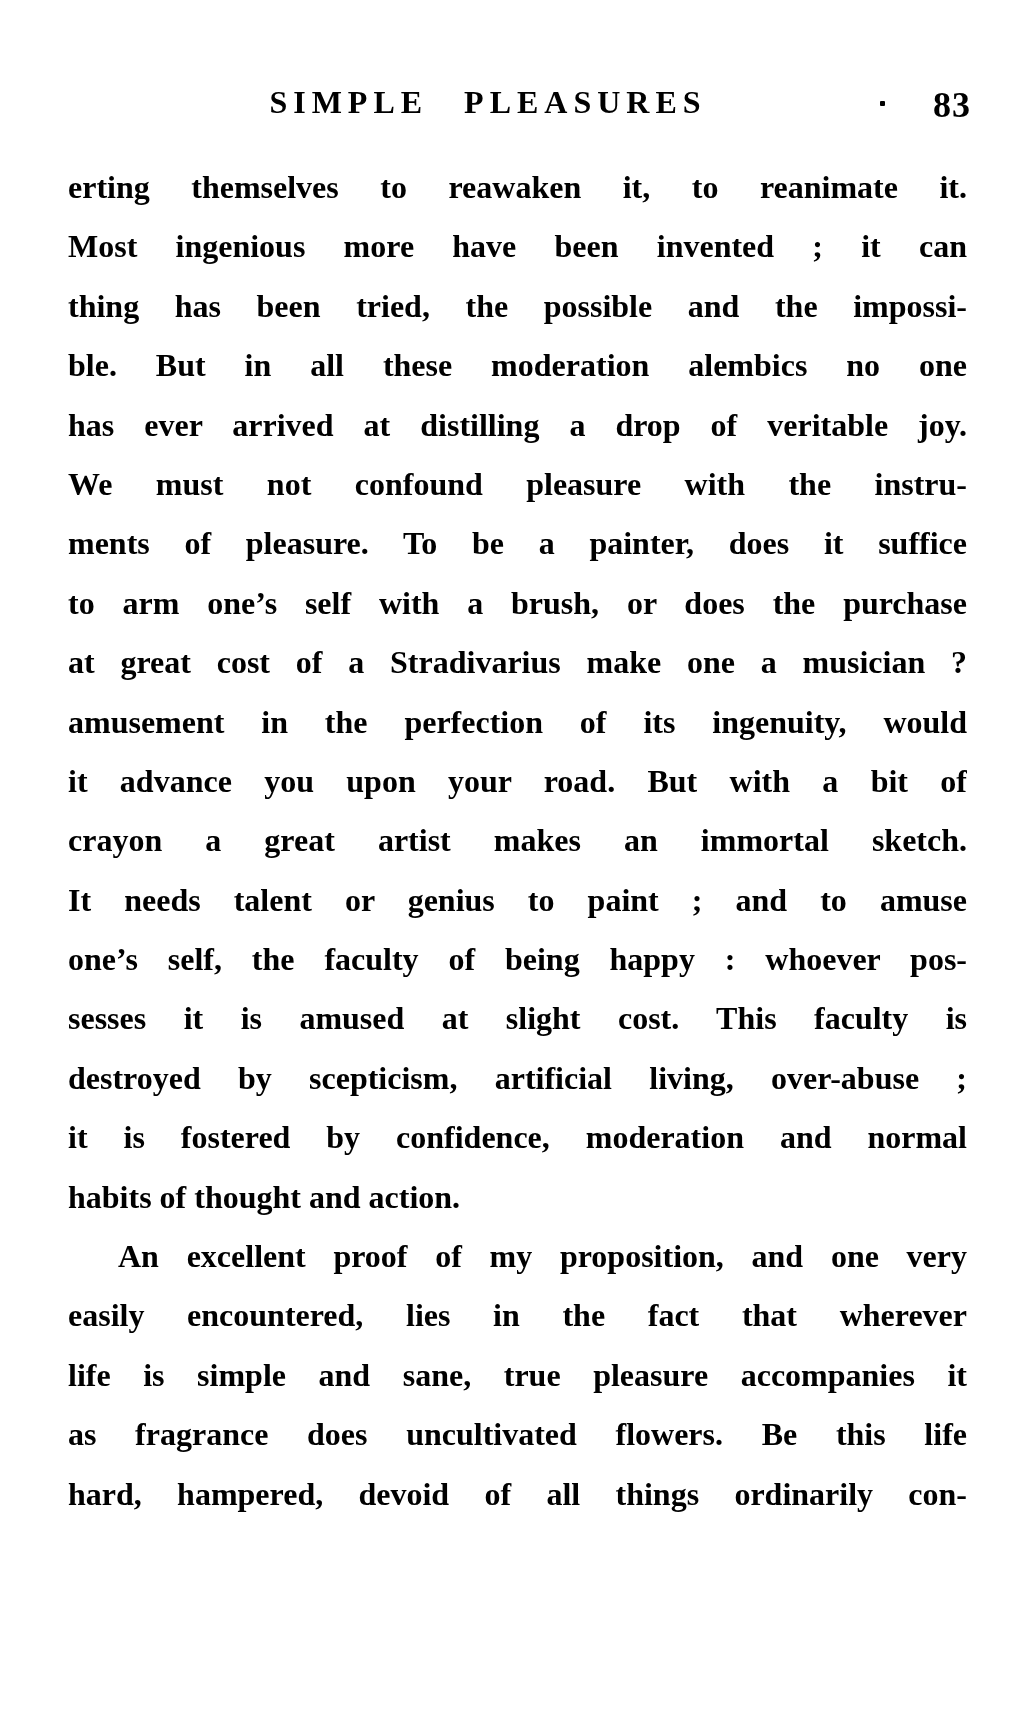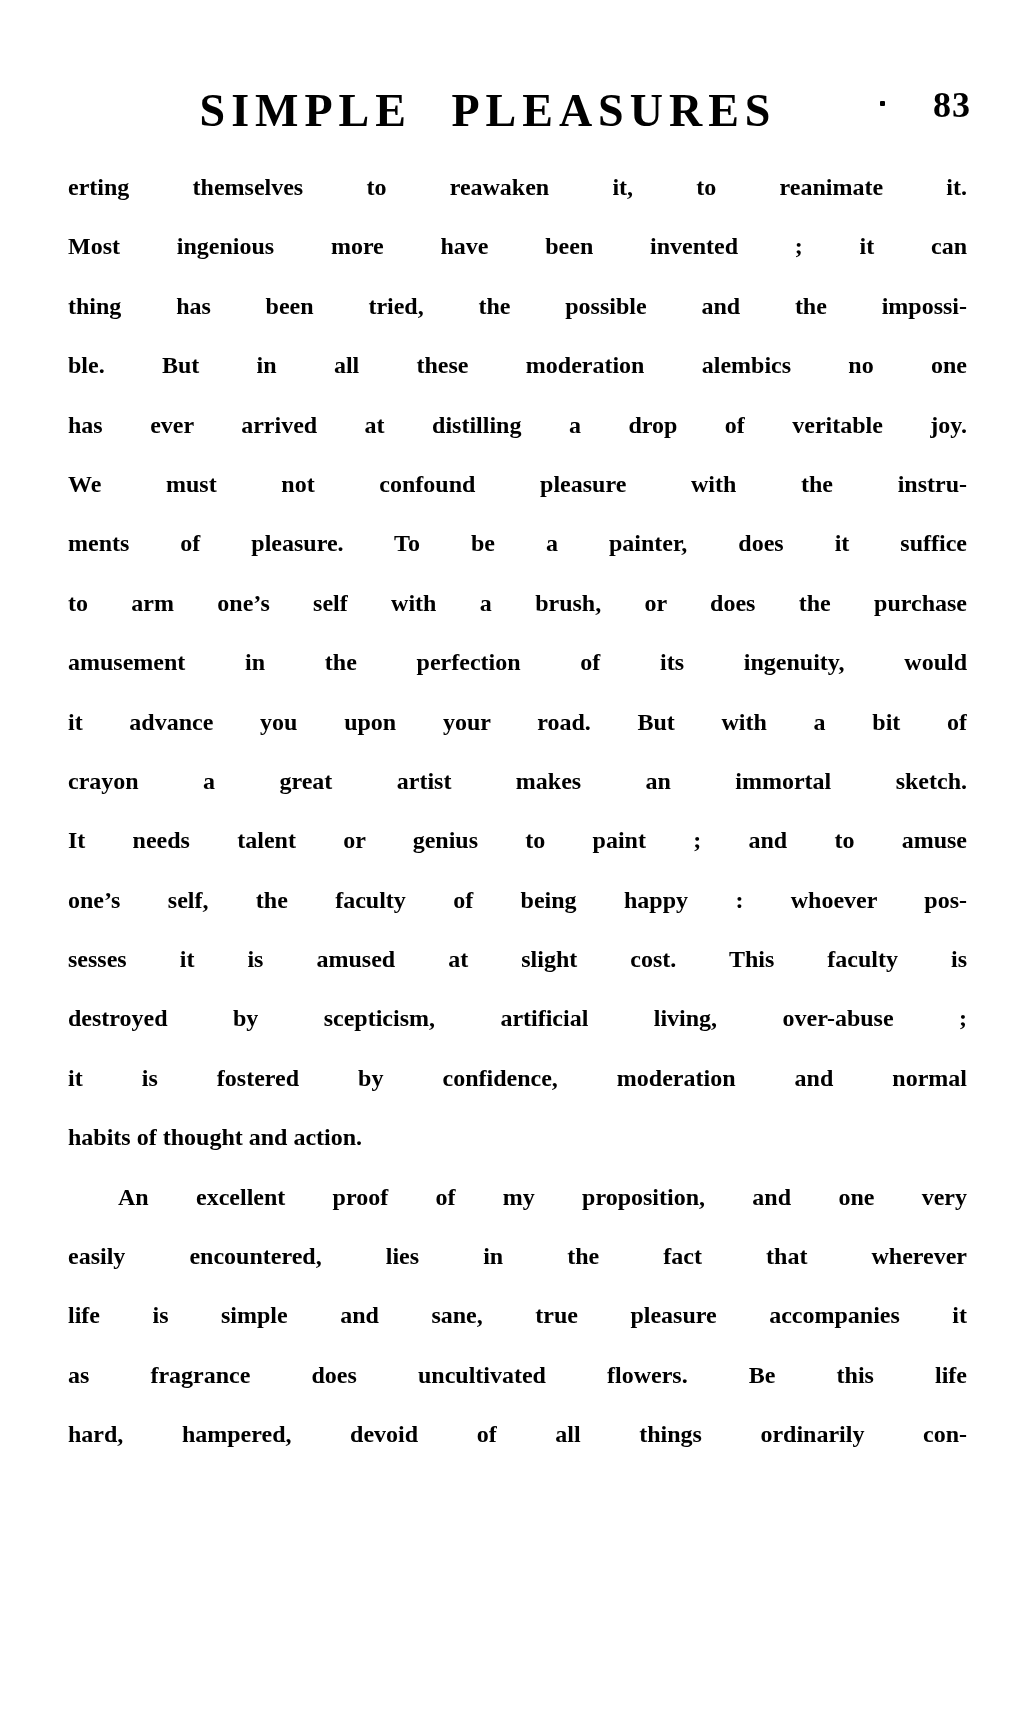--- a/index.html
+++ b/index.html
@@ -15,21 +15,21 @@
     color: #000000;
     font-family: "Liberation Serif", serif;
     overflow: hidden;
   }
   .runhead-title {
     position: absolute;
     top: 84px;
     left: 68px;
     width: 840px;
     text-align: center;
-    font-size: 46px;
+    font-size: 32px;
     font-weight: bold;
     letter-spacing: 6px;
     word-spacing: 22px;
     white-space: nowrap;
   }
   .page-number {
     position: absolute;
     top: 84px;
     right: 44px;
     font-size: 36px;
@@ -45,21 +45,21 @@
     background: #000;
     border-radius: 1px;
   }
   .body-text {
     position: absolute;
     top: 158px;
     left: 68px;
     width: 899px;
   }
   .line {
-    font-size: 24px;
+    font-size: 32px;
     font-weight: bold;
     line-height: 59.4px;
     height: 59.4px;
     text-align: justify;
     text-align-last: justify;
     overflow: hidden;
   }
   .line.no-just {
     text-align: center;
     text-align-last: left;
@@ -81,20 +81,21 @@
 
   <div class="body-text">
       <div class="line">erting themselves to reawaken it, to reanimate it.</div>
       <div class="line">Most ingenious more have been invented ; it can</div>
       <div class="line">thing has been tried, the possible and the impossi-</div>
       <div class="line">ble. But in all these moderation alembics no one</div>
       <div class="line">has ever arrived at distilling a drop of veritable joy.</div>
       <div class="line">We must not confound pleasure with the instru-</div>
       <div class="line">ments of pleasure. To be a painter, does it suffice</div>
       <div class="line">to arm one’s self with a brush, or does the purchase</div>
+      <div class="line">at great cost of a Stradivarius make one a musician ?</div>
       <div class="line">amusement in the perfection of its ingenuity, would</div>
       <div class="line">it advance you upon your road. But with a bit of</div>
       <div class="line">crayon a great artist makes an immortal sketch.</div>
       <div class="line">It needs talent or genius to paint ; and to amuse</div>
       <div class="line">one’s self, the faculty of being happy : whoever pos-</div>
       <div class="line">sesses it is amused at slight cost. This faculty is</div>
       <div class="line">destroyed by scepticism, artificial living, over-abuse ;</div>
       <div class="line">it is fostered by confidence, moderation and normal</div>
       <div class="line no-just">habits of thought and action.</div>
       <div class="line indent">An excellent proof of my proposition, and one very</div>

